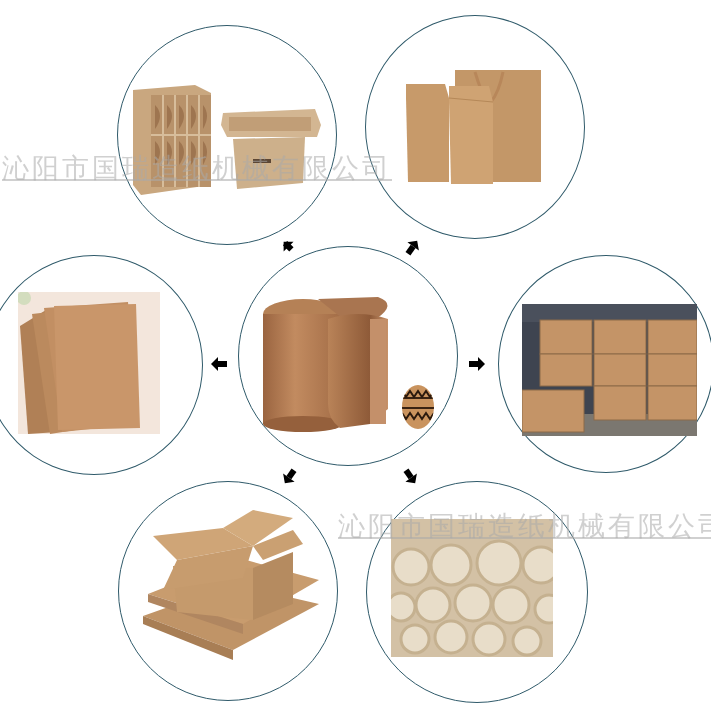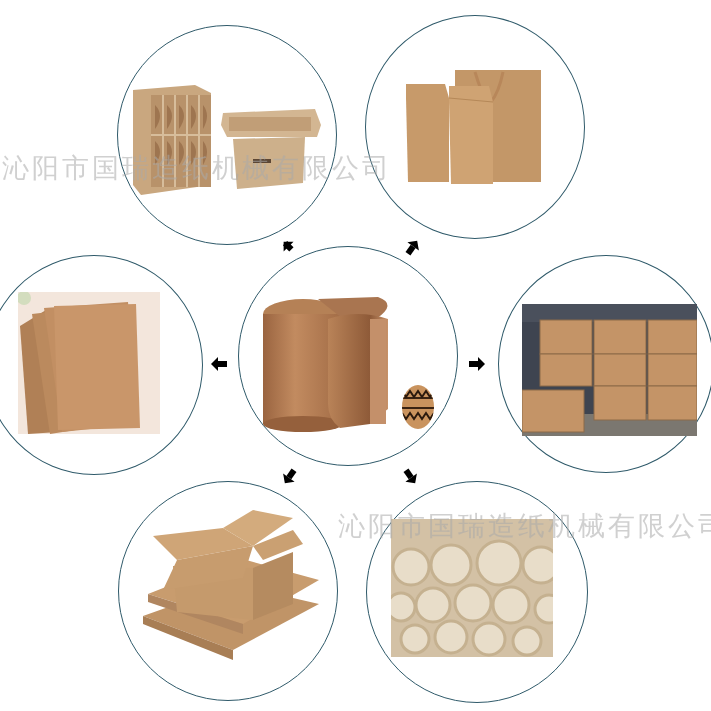--- a/index.html
+++ b/index.html
@@ -1,21 +1,21 @@
 <!DOCTYPE html>
 <html><head>
 <meta charset="utf-8">
 <style>
   html,body{margin:0;padding:0;background:#ffffff;}
   body{width:711px;height:711px;position:relative;overflow:hidden;font-family:"DejaVu Sans",sans-serif;}
   .circle{position:absolute;border:1.3px solid #2f5a6a;border-radius:50%;box-sizing:border-box;background:#fff;}
   .photo{position:absolute;}
   .arrow{position:absolute;width:0;height:0;}
   .arrow svg{position:absolute;left:-10px;top:-10px;}
-  .watermark{position:absolute;font-size:27px;color:rgba(170,170,170,0.55);letter-spacing:3px;white-space:nowrap;font-family:"DejaVu Sans",sans-serif;z-index:20;}
+  .watermark{position:absolute;font-size:27px;color:rgba(170,170,170,0.55);letter-spacing:3px;white-space:nowrap;font-family:"DejaVu Sans",sans-serif;z-index:20;text-decoration:underline;}
 </style>
 </head>
 <body>
 
 <div class="circle" style="left:117px;top:25px;width:220px;height:220px;"></div>
 <div class="circle" style="left:365px;top:15px;width:220px;height:224px;"></div>
 <div class="circle" style="left:-15px;top:255px;width:218px;height:220px;"></div>
 <div class="circle" style="left:238px;top:246px;width:220px;height:220px;"></div>
 <div class="circle" style="left:498px;top:255px;width:216px;height:218px;"></div>
 <div class="circle" style="left:118px;top:481px;width:220px;height:220px;"></div>

